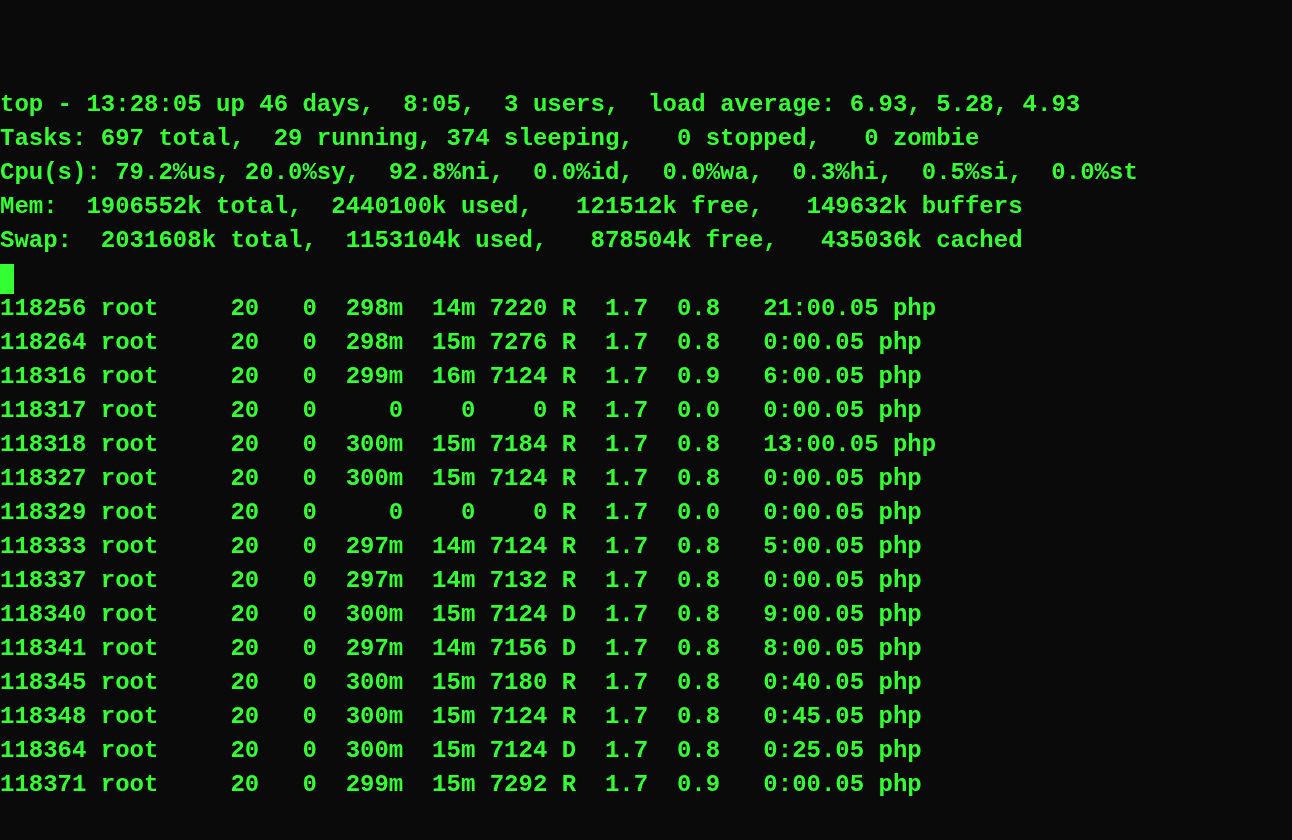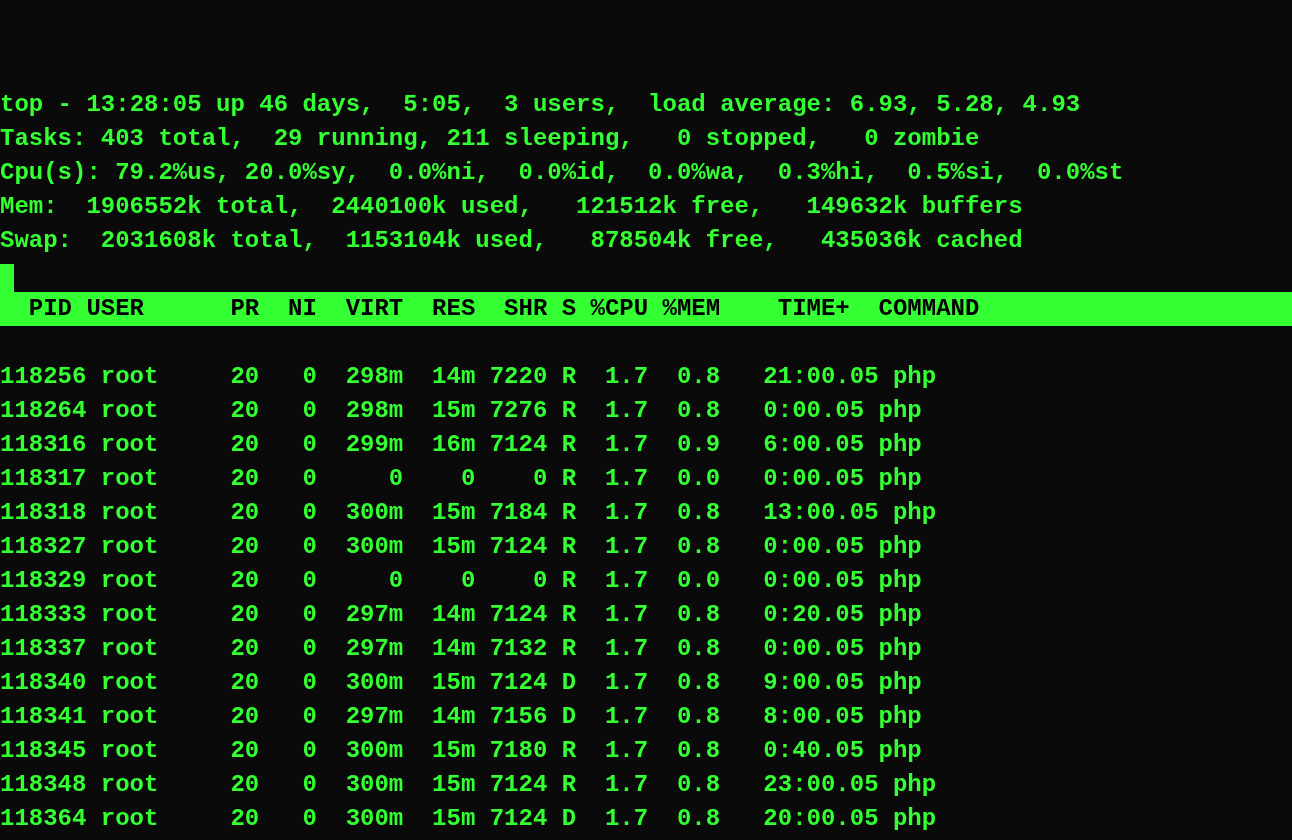--- a/index.html
+++ b/index.html
@@ -31,37 +31,36 @@
     height: 30px;
     background: #33ff33;
     vertical-align: bottom;
     margin-bottom: -2px;
   }
 </style>
 </head>
 <body>
 
 <div class="term">
-<span><span>top - </span><span>13:28:05</span><span> up 46 days,  5:05,  3 users,  load average: 6.93, 5.28, 4.93</span></span>
-<span>Tasks: 403 total,  29 running, 211 sleeping,   0 stopped,   0 zombie</span>
-<span>Cpu(s): 79.2%us, 20.0%sy,  0.0%ni,  0.0%id,  0.0%wa,  0.3%hi,  0.5%si,  0.0%st</span>
+<span><span>top - </span><span>13:28:05</span><span> up 46 days,  8:05,  3 users,  load average: 6.93, 5.28, 4.93</span></span>
+<span>Tasks: 697 total,  29 running, 374 sleeping,   0 stopped,   0 zombie</span>
+<span>Cpu(s): 79.2%us, 20.0%sy,  92.8%ni,  0.0%id,  0.0%wa,  0.3%hi,  0.5%si,  0.0%st</span>
 <span>Mem:  1906552k total,  2440100k used,   121512k free,   149632k buffers</span>
 <span>Swap:  2031608k total,  1153104k used,   878504k free,   435036k cached</span>
 <span><span class="cursor"></span></span>
-<span class="hdr">  PID USER      PR  NI  VIRT  RES  SHR S %CPU %MEM    TIME+  COMMAND</span>
 <div id="proc-list"><span>118256 root     20   0  298m  14m 7220 R  1.7  0.8   21:00.05 php</span>
 <span>118264 root     20   0  298m  15m 7276 R  1.7  0.8   0:00.05 php</span>
 <span>118316 root     20   0  299m  16m 7124 R  1.7  0.9   6:00.05 php</span>
 <span>118317 root     20   0     0    0    0 R  1.7  0.0   0:00.05 php</span>
 <span>118318 root     20   0  300m  15m 7184 R  1.7  0.8   13:00.05 php</span>
 <span>118327 root     20   0  300m  15m 7124 R  1.7  0.8   0:00.05 php</span>
 <span>118329 root     20   0     0    0    0 R  1.7  0.0   0:00.05 php</span>
-<span>118333 root     20   0  297m  14m 7124 R  1.7  0.8   0:20.05 php</span>
+<span>118333 root     20   0  297m  14m 7124 R  1.7  0.8   5:00.05 php</span>
 <span>118337 root     20   0  297m  14m 7132 R  1.7  0.8   0:00.05 php</span>
 <span>118340 root     20   0  300m  15m 7124 D  1.7  0.8   9:00.05 php</span>
 <span>118341 root     20   0  297m  14m 7156 D  1.7  0.8   8:00.05 php</span>
 <span>118345 root     20   0  300m  15m 7180 R  1.7  0.8   0:40.05 php</span>
-<span>118348 root     20   0  300m  15m 7124 R  1.7  0.8   23:00.05 php</span>
-<span>118364 root     20   0  300m  15m 7124 D  1.7  0.8   20:00.05 php</span>
+<span>118348 root     20   0  300m  15m 7124 R  1.7  0.8   0:45.05 php</span>
+<span>118364 root     20   0  300m  15m 7124 D  1.7  0.8   0:25.05 php</span>
 <span>118371 root     20   0  299m  15m 7292 R  1.7  0.9   0:00.05 php</span>
 
 </div>
 </div>
 
 </body></html>

